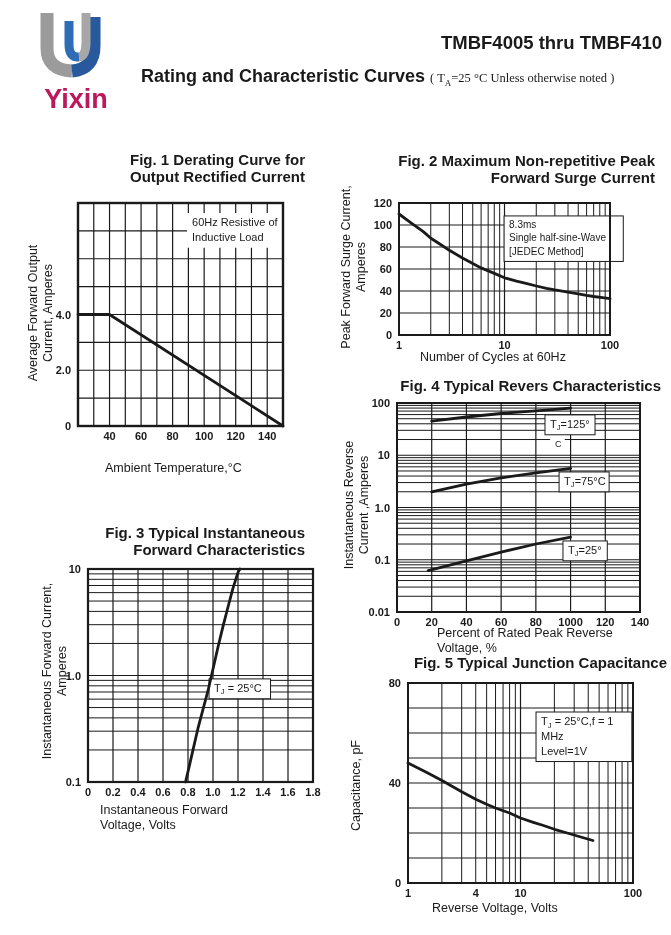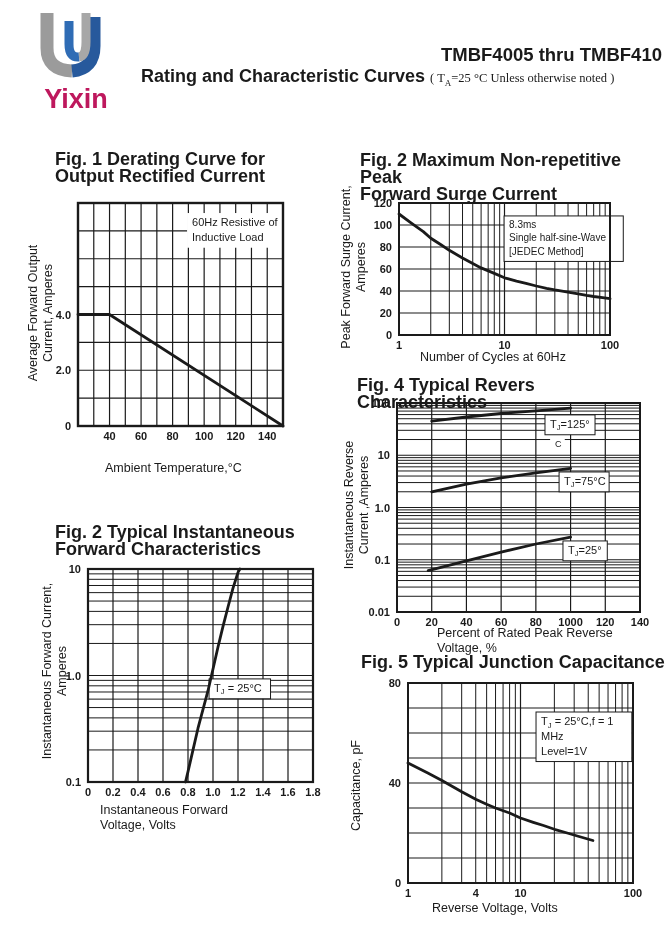--- a/index.html
+++ b/index.html
@@ -3,27 +3,27 @@
 <meta charset="utf-8">
 <style>
   html,body{margin:0;padding:0;background:#e8e8e8;}
   #page{position:relative;width:671px;height:935px;background:#ffffff;margin:0 auto;
         font-family:"Liberation Sans","DejaVu Sans",sans-serif;color:#1a1a1a;overflow:hidden;}
   .abs{position:absolute;}
   .tl{display:block;}
   
   #brand-text{left:22px;top:84px;width:108px;text-align:center;font-weight:bold;
               font-size:27px;color:#be185d;letter-spacing:0px;}
-  #part-title{left:330px;top:44px;width:332px;text-align:right;font-weight:bold;font-size:18.5px;}
+  #part-title{left:330px;top:32px;width:332px;text-align:right;font-weight:bold;font-size:18.5px;}
   #subtitle{left:141px;top:66px;width:520px;white-space:nowrap;}
   #subtitle .sub-bold{font-weight:bold;font-size:18px;}
   #subtitle .sub-note{font-size:12.5px;padding-left:5px;font-family:Liberation Serif, serif;}
   #subtitle sub{font-size:9px;}
   
-  .fig-title{font-weight:bold;font-size:18px;line-height:17px;text-align:left;}
+  .fig-title{font-weight:bold;font-size:15px;line-height:17px;text-align:right;}
   .xlab{font-size:12.5px;line-height:15px;}
   .ylab{font-size:12.5px;line-height:15px;text-align:center;transform:rotate(-90deg);}
   svg.chart{position:absolute;overflow:visible;}
 </style>
 </head>
 <body>
 
 <div id="page">
 
   <header>
@@ -146,21 +146,21 @@
         <text x="38" y="124" font-size="11" font-weight="bold" text-anchor="end" fill="#1a1a1a">20</text>
         <text x="38" y="146" font-size="11" font-weight="bold" text-anchor="end" fill="#1a1a1a">0</text>
       </svg>
     <div class="xlab abs" style="left:420px;top:350px;">
       <span class="tl">Number of Cycles at 60Hz</span>
     </div>
   </section>
 
   <section>
     <div class="fig-title abs" style="left:55px;top:524px;width:250px;">
-      <span class="tl">Fig. 2 Typical Instantaneous</span>
+      <span class="tl">Fig. 3 Typical Instantaneous</span>
       <span class="tl">Forward Characteristics</span>
     </div>
     <div class="ylab abs" style="left:-40px;top:656px;width:190px;">
       <span class="tl">Instantaneous Forward Current,</span>
       <span class="tl">Amperes</span>
     </div>
     <svg class="chart" style="left:43px;top:559px;" width="290" height="268">
         <line x1="45" y1="10" x2="45" y2="223" stroke="#1a1a1a" stroke-width="1.2"></line>
         <line x1="70" y1="10" x2="70" y2="223" stroke="#1a1a1a" stroke-width="1.2"></line>
         <line x1="95" y1="10" x2="95" y2="223" stroke="#1a1a1a" stroke-width="1.2"></line>

